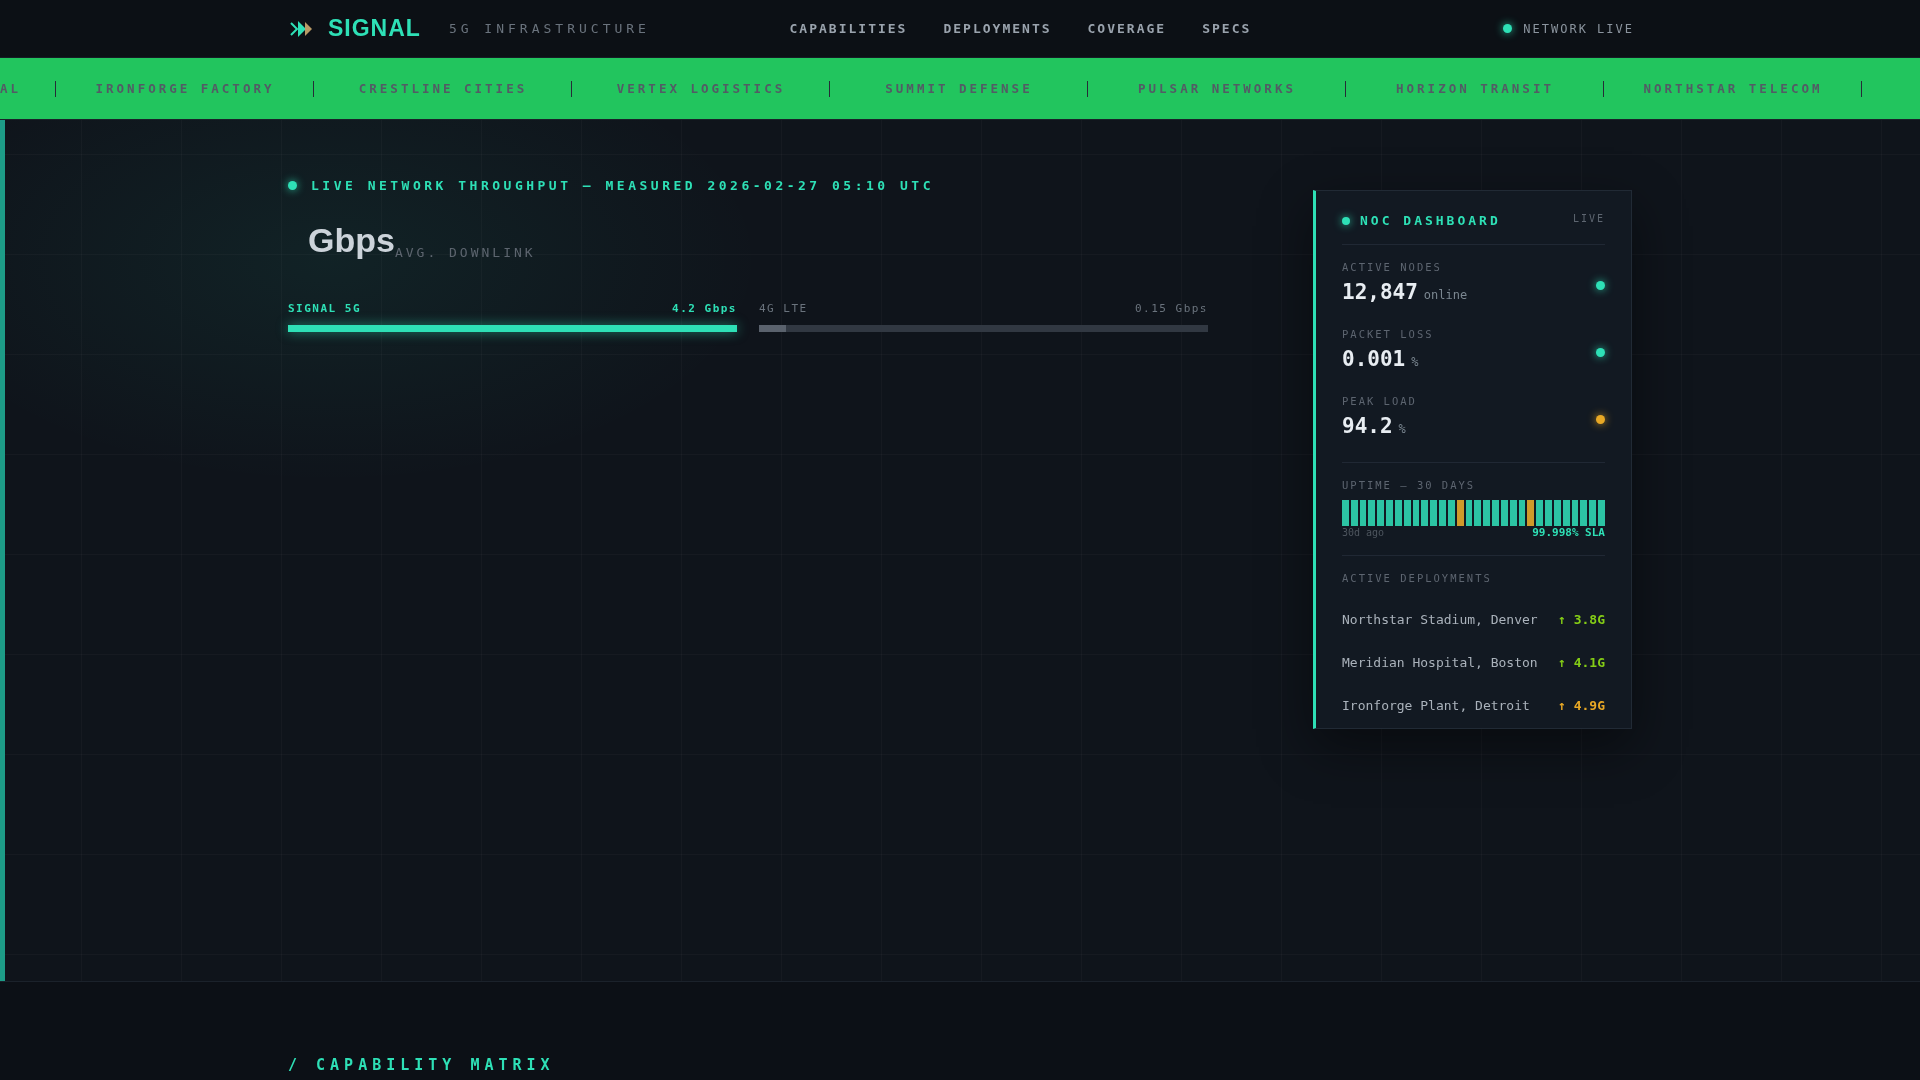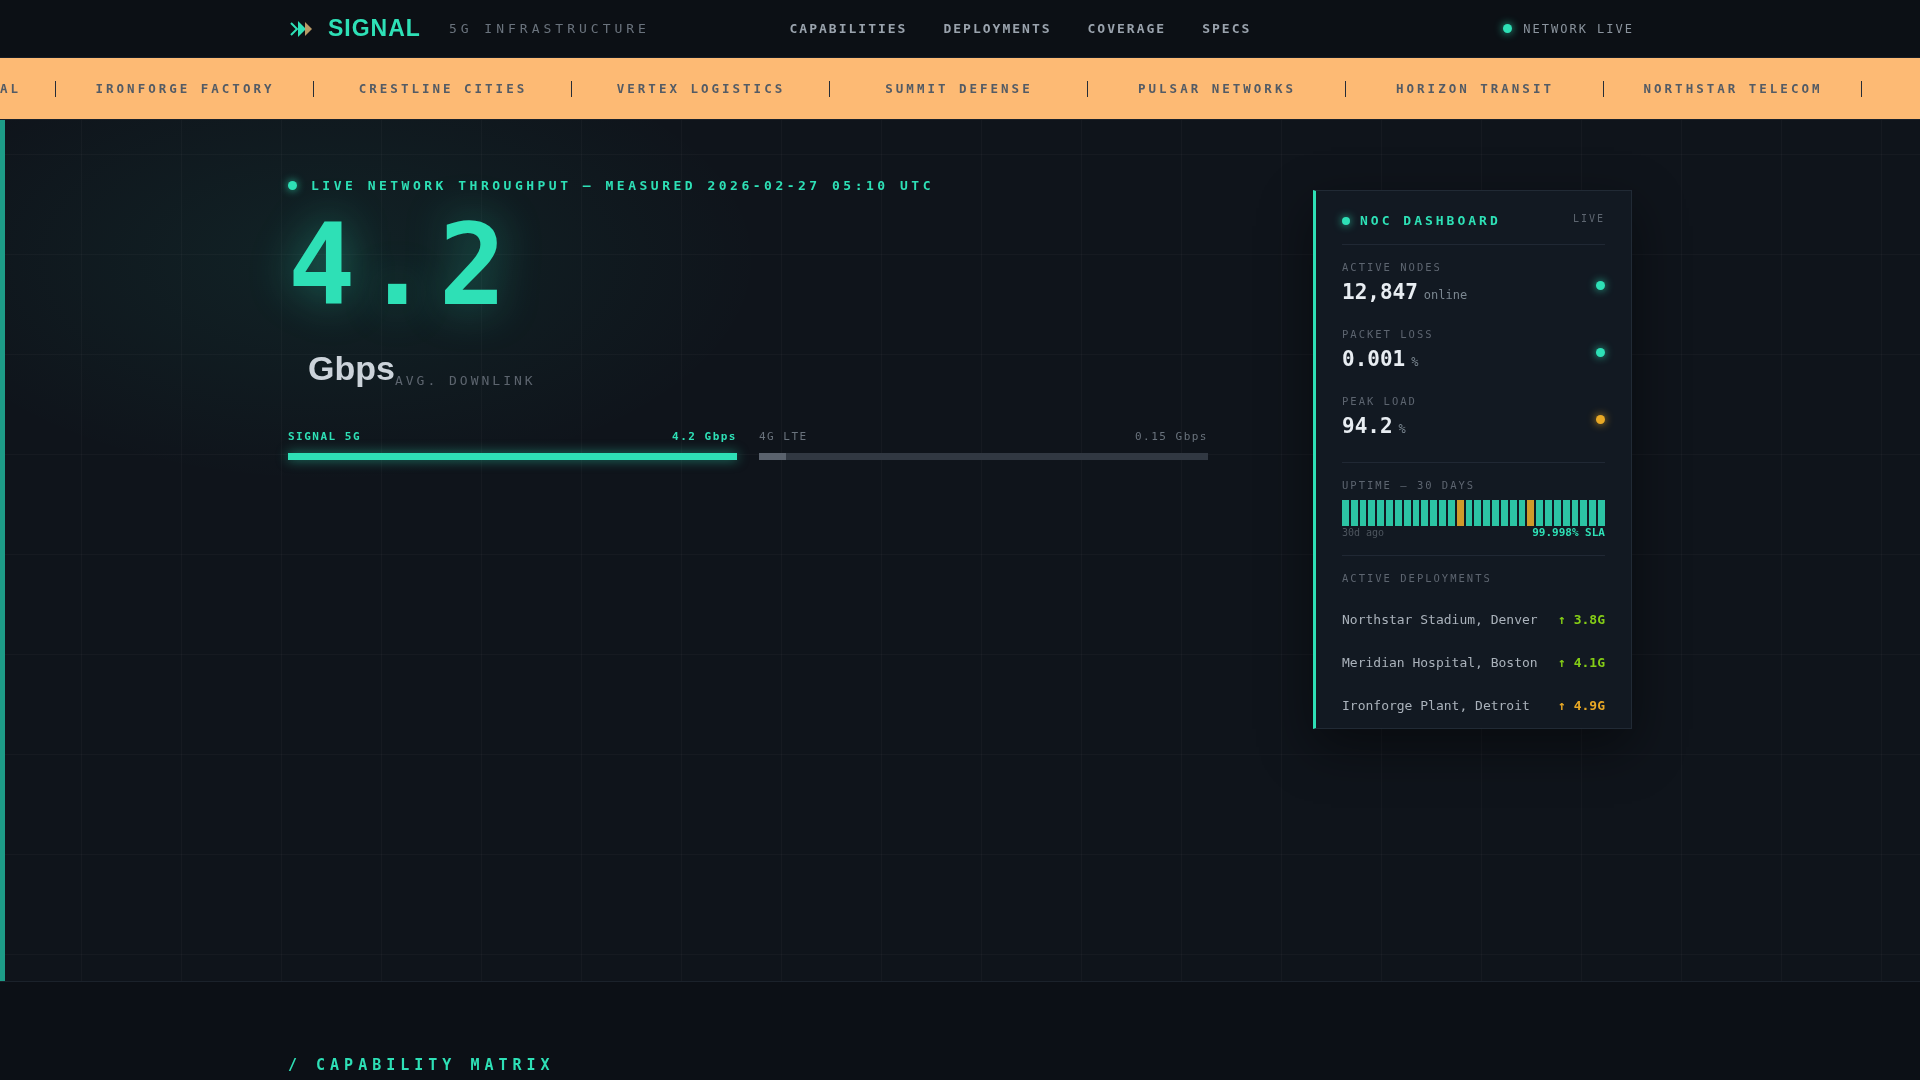--- a/index.html
+++ b/index.html
@@ -19,21 +19,21 @@
               font-size:13px; letter-spacing:2px; color:#9aa3ad; cursor:pointer; }
   .net-live { display:flex; align-items:center; gap:11px;
               font-family:"DejaVu Sans Mono", monospace; font-size:12px;
               letter-spacing:2px; color:#8b949e; }
   .dot { width:9px; height:9px; border-radius:50%; background:#2ee0b6;
          box-shadow:0 0 9px rgba(46,224,182,.85); }
   .dot.amber { background:#e8a825; box-shadow:0 0 9px rgba(232,168,37,.85); }
 
   
   .ticker { position:absolute; top:58px; left:0; width:1920px; height:62px;
-            background:#fdba74; border-bottom:1px solid #1a212a;
+            background:#22c55e; border-bottom:1px solid #1a212a;
             display:flex; align-items:center; overflow:hidden; }
   .ticker-item { flex:0 0 258px; text-align:center; position:relative;
                  font-family:"DejaVu Sans Mono", monospace; font-weight:700;
                  font-size:12.5px; letter-spacing:3px; color:#535b65; }
   .ticker-item::after { content:''; position:absolute; right:0; top:50%;
                  transform:translateY(-50%); width:1px; height:16px; background:#262d37; }
   .ticker-item.first { flex:0 0 56px; text-align:left; }
 
   
   .hero { position:absolute; top:120px; left:0; width:1920px; height:862px;
@@ -156,21 +156,20 @@
 
 <main class="hero">
   <div class="accent-bar"></div>
 
   <div class="hero-inner">
     <div class="eyebrow">
       <span class="dot"></span>
       <span class="eyebrow-text">LIVE NETWORK THROUGHPUT — MEASURED 2026-02-27 05:10 UTC</span>
     </div>
 
-    <div class="big-value">4.2</div>
 
     <div class="unit-row">
       <span class="unit">Gbps</span>
       <span class="unit-label">AVG. DOWNLINK</span>
     </div>
 
 
     <div class="compare">
       <div class="cmp-col accent">
         <div class="cmp-head">

